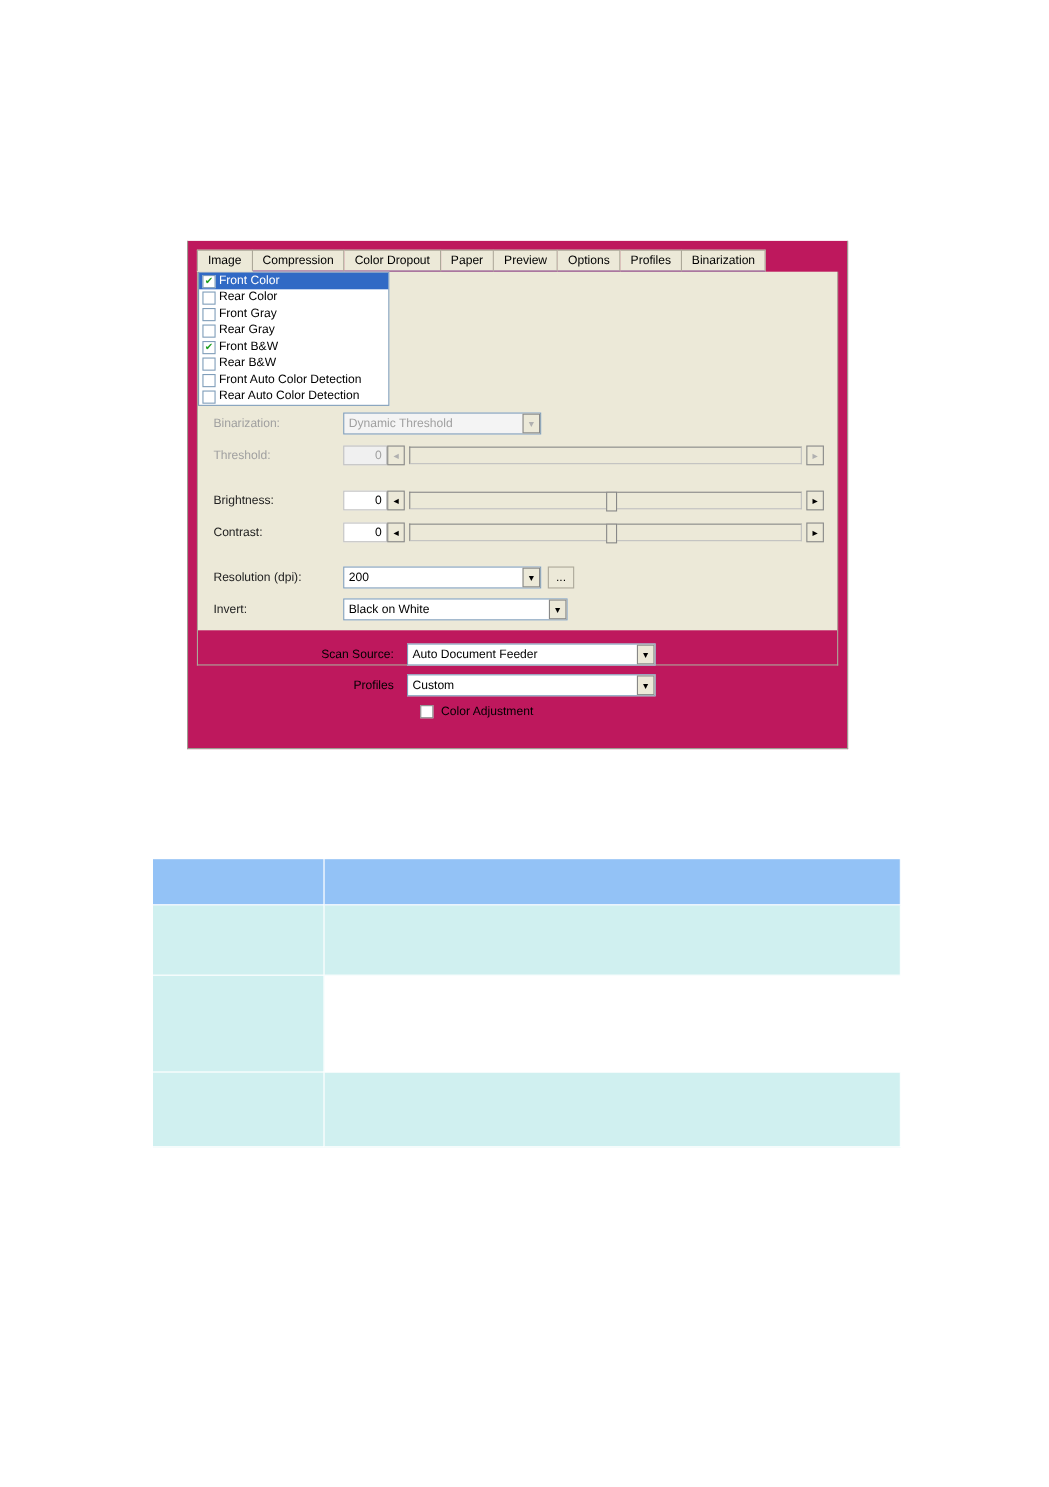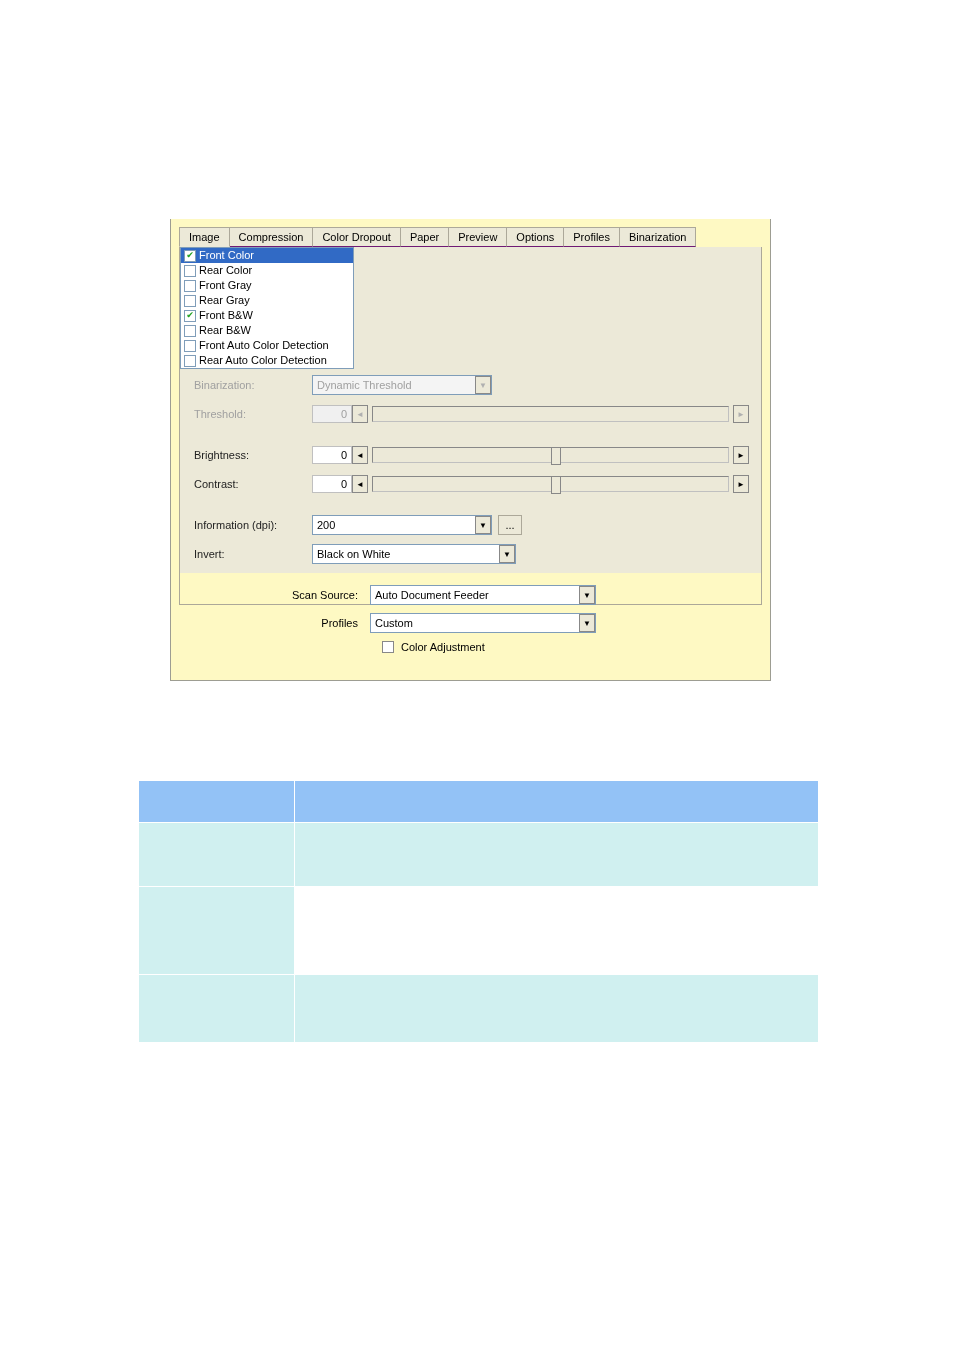--- a/index.html
+++ b/index.html
@@ -1,21 +1,21 @@
 <!DOCTYPE html>
 <html><head>
   <meta charset="utf-8">
   <style>
     * { box-sizing: border-box; margin: 0; padding: 0; }
     body { font-family: Tahoma, Arial, sans-serif; background: #fff; width: 954px; height: 1352px; position: relative; }
     .container { position: absolute; left: 170px; top: 219px; width: 601px; height: 482px; }
     .titlebar { background: linear-gradient(#1e3f9b,#2344c8); height: 20px; display: flex; align-items: center; padding-left: 6px; color:#fff; font-size:11px; font-weight:bold; }
     .titlebar .spacer { flex:1; }
     .close-btn { width:18px; height:18px; background:#e85234; border:1px solid #a02a10; color:#fff; display:flex; align-items:center; justify-content:center; font-size:12px; font-weight:bold; margin-right:1px;}
-    .dialog-body { background:#fef9c3; height:462px; border:1px solid #9d9d92; border-top:none; padding:4px 8px 8px 8px; position:relative;}
+    .dialog-body { background:#be185d; height:462px; border:1px solid #9d9d92; border-top:none; padding:4px 8px 8px 8px; position:relative;}
     .tabs { display:flex; font-size:11px; margin-top:4px; }
     .tab { padding:3px 9px; border:1px solid #aca899; background:#ece9d8; position:relative; }
     .tab.active { background:#ece9d8; z-index:2; border-bottom:1px solid #ece9d8;}
     .tab:not(.active) { border-bottom:1px solid #701a75; }
     .tab + .tab { border-left:none; }
     .pane { border:1px solid #aca899; border-top:none; height:358px; padding:0; position:relative; }
     .upper { display:flex; background:#ece9d8;flex-direction:column; }
     .left-panel { width:174px; border:1px solid #7f9db9; background:#fff; margin:0; font-size:11px; line-height:15px; }
     .chk-row { display:flex; align-items:center; padding:0 3px; }
     .chk-row.sel { background:#316ac5; color:#fff; }
@@ -141,21 +141,21 @@
             <label>Contrast:</label>
             <div class="slider-val">0</div>
             <div class="arrow-btn">◄</div>
             <div class="slider-track">
                 <div class="slider-knob"></div>
               </div>
             <div class="arrow-btn">►</div>
           </div>
           <div style="height:12px;"></div>
           <div class="field">
-            <label>Information (dpi):</label>
+            <label>Resolution (dpi):</label>
             <div class="dropdown" style="width:180px;">
               <span>200</span>
               <div class="dd-btn">▼</div>
             </div>
             <div class="more-btn">...</div>
           </div>
           <div class="field">
             <label>Invert:</label>
             <div class="dropdown" style="width:204px;align-items:center;">
               <span>Black on White</span>

